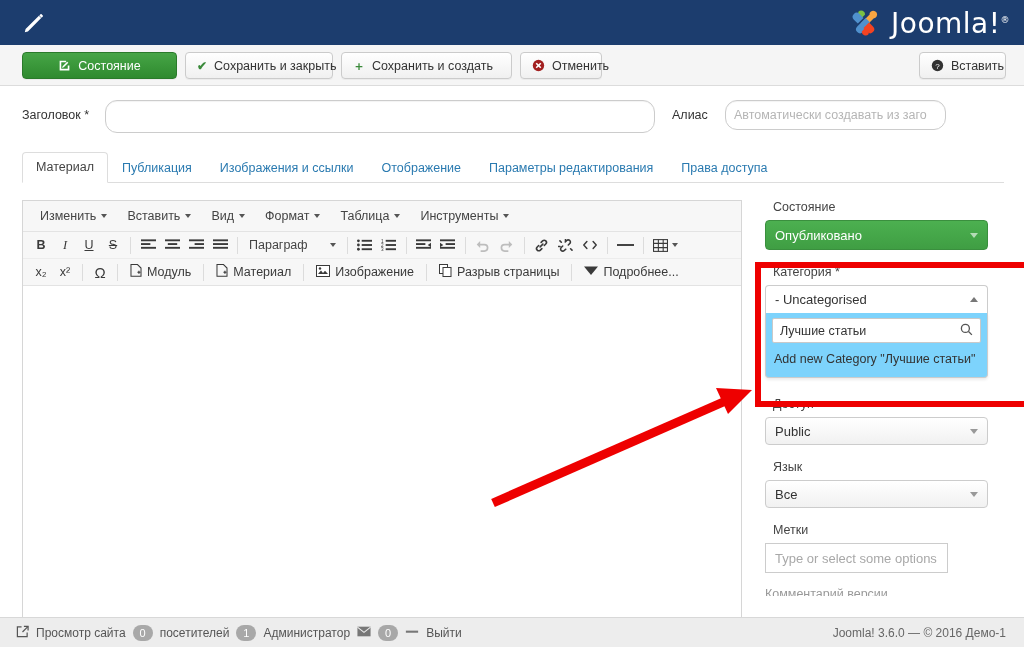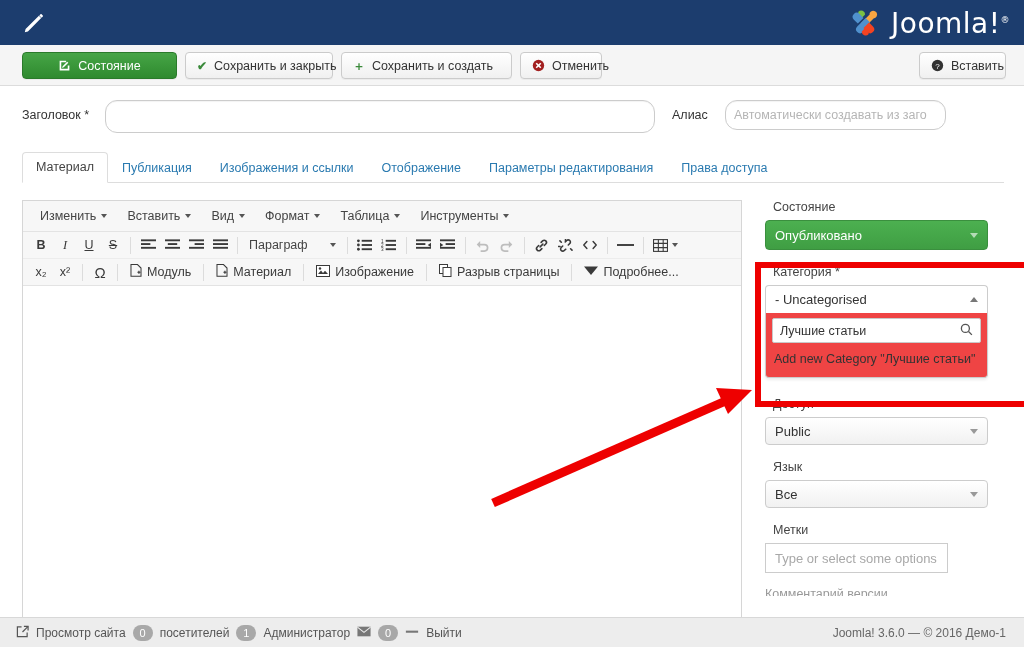--- a/index.html
+++ b/index.html
@@ -143,21 +143,21 @@
   .combo-wrap { width: 223px; }
   .combo-head {
     height: 28px; border: 1px solid #ccc; border-bottom: none; border-radius: 4px 4px 0 0;
     background: #fff; display: flex; align-items: center; padding: 0 9px;
     font-size: 13px; color: #333; position: relative;
   }
   .combo-head .ucaret { position: absolute; right: 9px; width:0;height:0;
     border-left:4px solid transparent;border-right:4px solid transparent;border-bottom:5px solid #777; }
   .combo-panel {
     border: 1px solid #ccc; border-top: none; border-radius: 0 0 4px 4px;
-    background: #ef4444; padding: 5px 6px 7px; box-shadow: 0 2px 3px rgba(0,0,0,.08);
+    background: #7dd3fc; padding: 5px 6px 7px; box-shadow: 0 2px 3px rgba(0,0,0,.08);
   }
   .combo-search {
     width: 100%; height: 25px; border: 1px solid #c9c9c9; border-radius: 2px;
     background: #fff; display: flex; align-items: center; padding: 0 7px;
     font-size: 12.5px; color: #333; position: relative;
   }
   .combo-search .sicon { position: absolute; right: 7px; color: #666; }
   .combo-opt {
     margin-top: 7px; font-size: 12.5px; color: #333; line-height: 15px;
     padding: 2px 2px 3px 2px; cursor: pointer;

